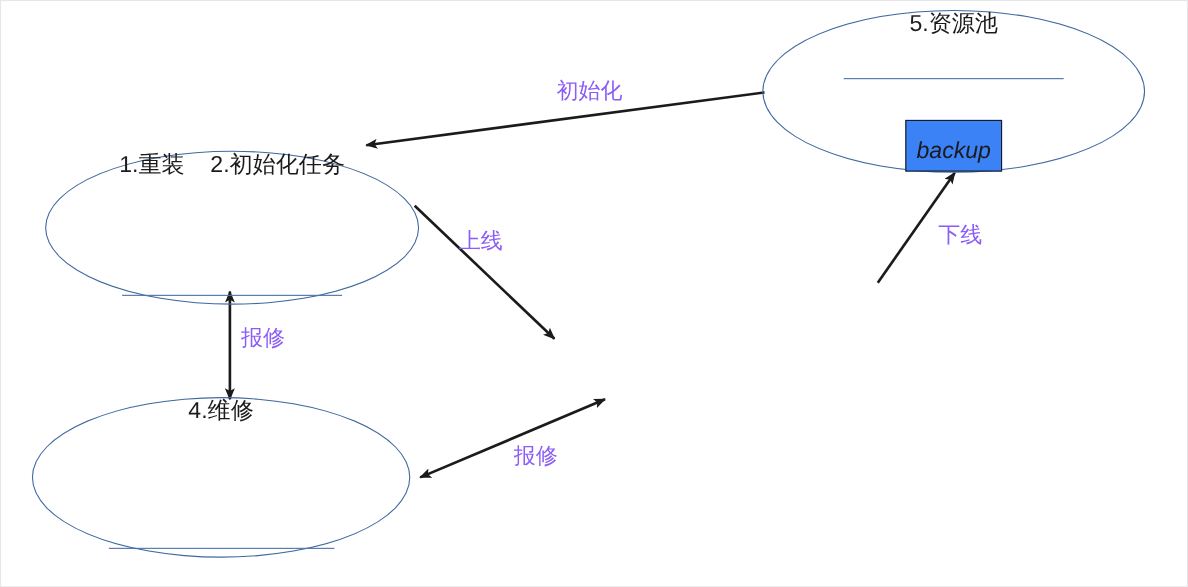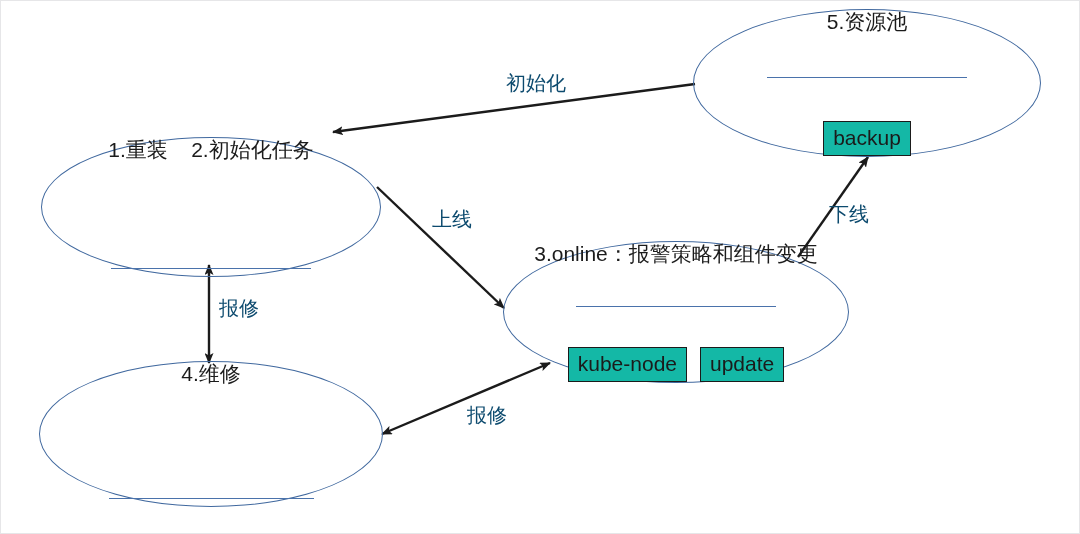--- a/index.html
+++ b/index.html
@@ -48,30 +48,31 @@
   }
   .chips {
     display: flex;
     flex-direction: row;
     align-items: center;
     justify-content: center;
     gap: 13px;
   }
   .chip {
     border: 1.6px solid #1b1b1b;
-    background: #14b8a6;
+    background: #3b82f6;
     color: #1b1b1b;
     font-size: 21px;
     line-height: 1.1;
-    padding: 4px 9px 6px 9px;
+    padding: 16px 9px 6px 9px;
     white-space: nowrap;
+    font-style: italic;
   }
   .edge-label {
     position: absolute;
-    color: #0c4a6e;
+    color: #8b5cf6;
     font-size: 20px;
     line-height: 1;
     white-space: nowrap;
     background: transparent;
   }
 </style>
 </head>
 <body>
 
 <div id="canvas">
@@ -95,45 +96,37 @@
     <line x1="208" y1="264" x2="208" y2="362" stroke="#1b1b1b" stroke-width="2.4" marker-start="url(#arrowtail)" marker-end="url(#arrowhead)"></line>
 
     <line x1="381" y1="433" x2="549" y2="362" stroke="#1b1b1b" stroke-width="2.4" marker-start="url(#arrowtail)" marker-end="url(#arrowhead)"></line>
   </svg>
 
   <div class="node" style="left:40px; top:136px; width:340px; height:140px;">
     <div class="node-title">1.重装    2.初始化任务</div>
     <div class="node-rule" style="width:200px;"></div>
   </div>
 
-  <div class="node" style="left:502px; top:240px; width:346px; height:142px;">
-    <div class="node-title">3.online：报警策略和组件变更</div>
-    <div class="node-rule" style="width:200px;"></div>
-    <div class="chips">
-      <div class="chip">kube-node</div>
-      <div class="chip">update</div>
-    </div>
-  </div>
 
-  <div class="node" style="left:38px; top:360px; width:344px; height:146px;">
+  <div class="node" style="left:28px; top:360px; width:344px; height:146px;">
     <div class="node-title">4.维修</div>
     <div class="node-rule" style="width:205px;"></div>
   </div>
 
   <div class="node" style="left:692px; top:8px; width:348px; height:148px;">
     <div class="node-title">5.资源池</div>
     <div class="node-rule" style="width:200px;"></div>
     <div class="chips">
       <div class="chip">backup</div>
     </div>
   </div>
 
   <div class="edge-label" style="left:505px; top:72px;">初始化</div>
 
-  <div class="edge-label" style="left:431px; top:208px;">上线</div>
+  <div class="edge-label" style="left:416px; top:208px;">上线</div>
 
-  <div class="edge-label" style="left:828px; top:203px;">下线</div>
+  <div class="edge-label" style="left:828px; top:203px;padding-left:24px;">下线</div>
 
   <div class="edge-label" style="left:218px; top:297px;">报修</div>
 
   <div class="edge-label" style="left:466px; top:404px;">报修</div>
 
 </div>
 
 </body></html>

